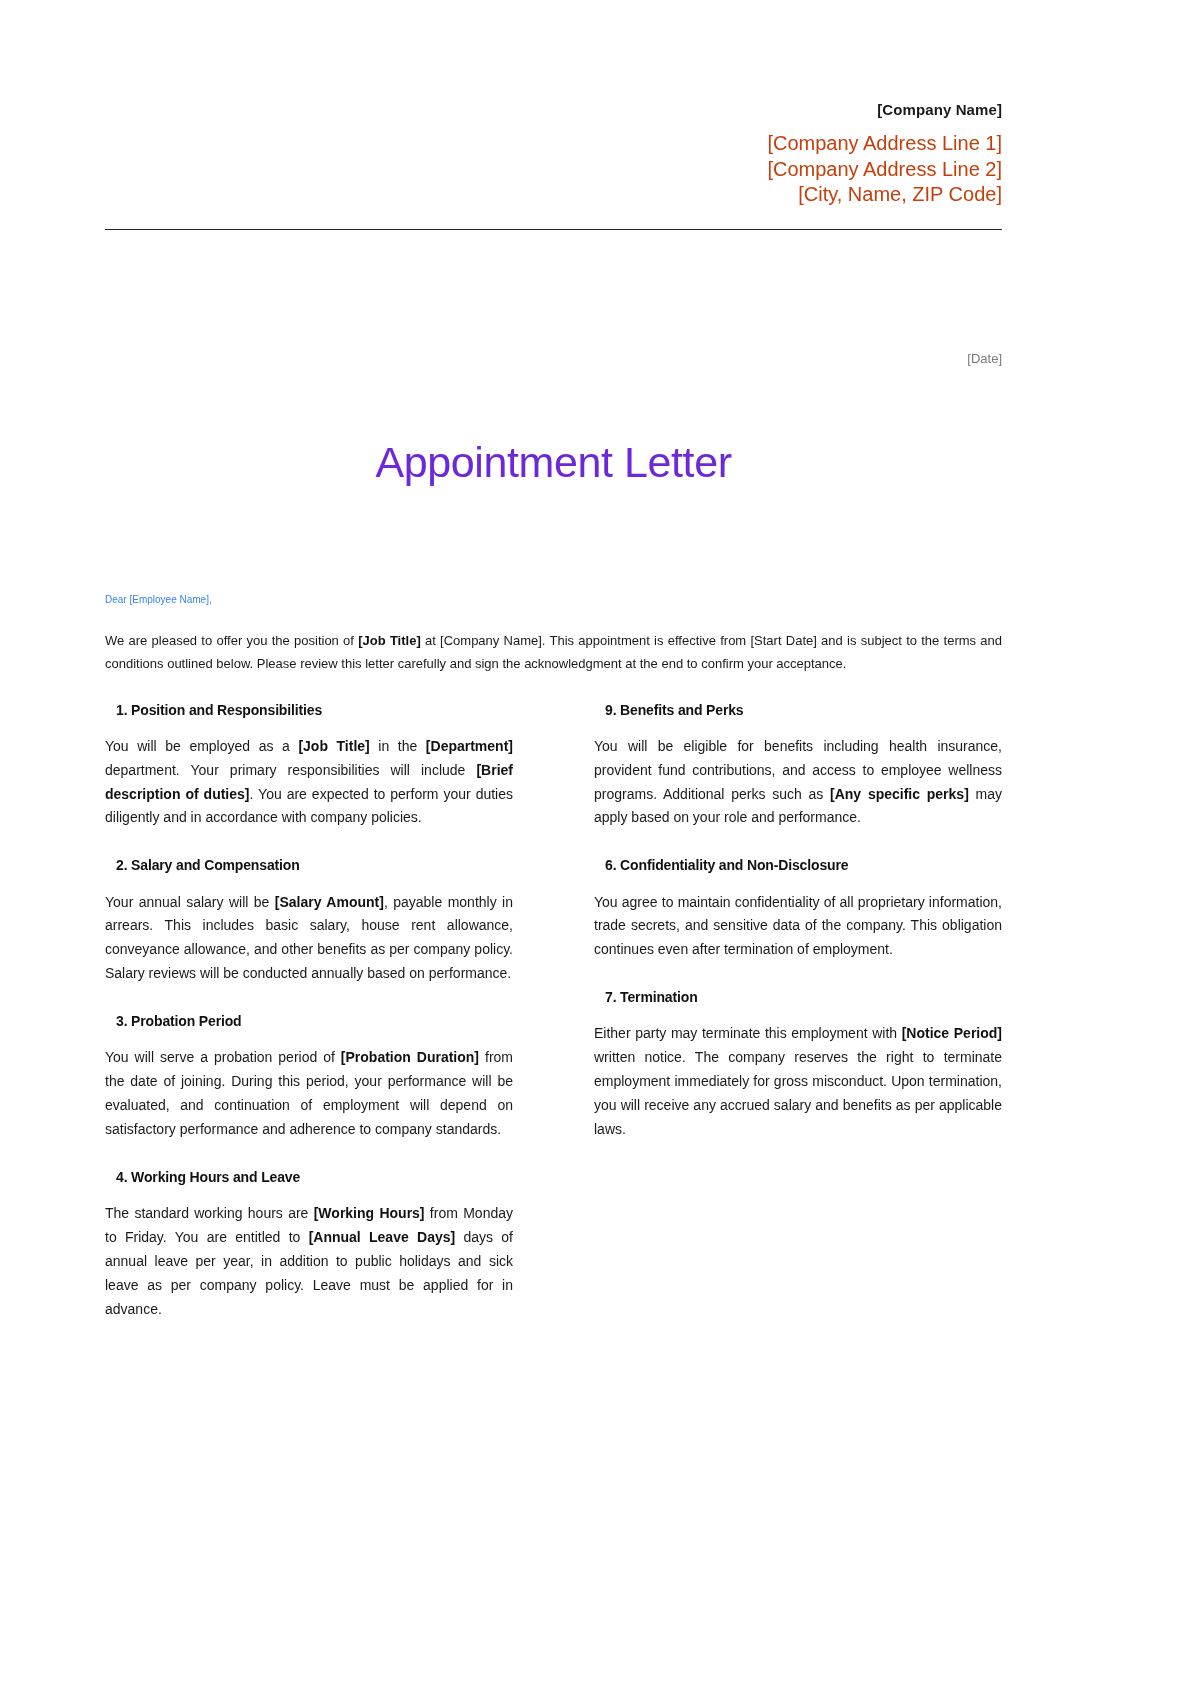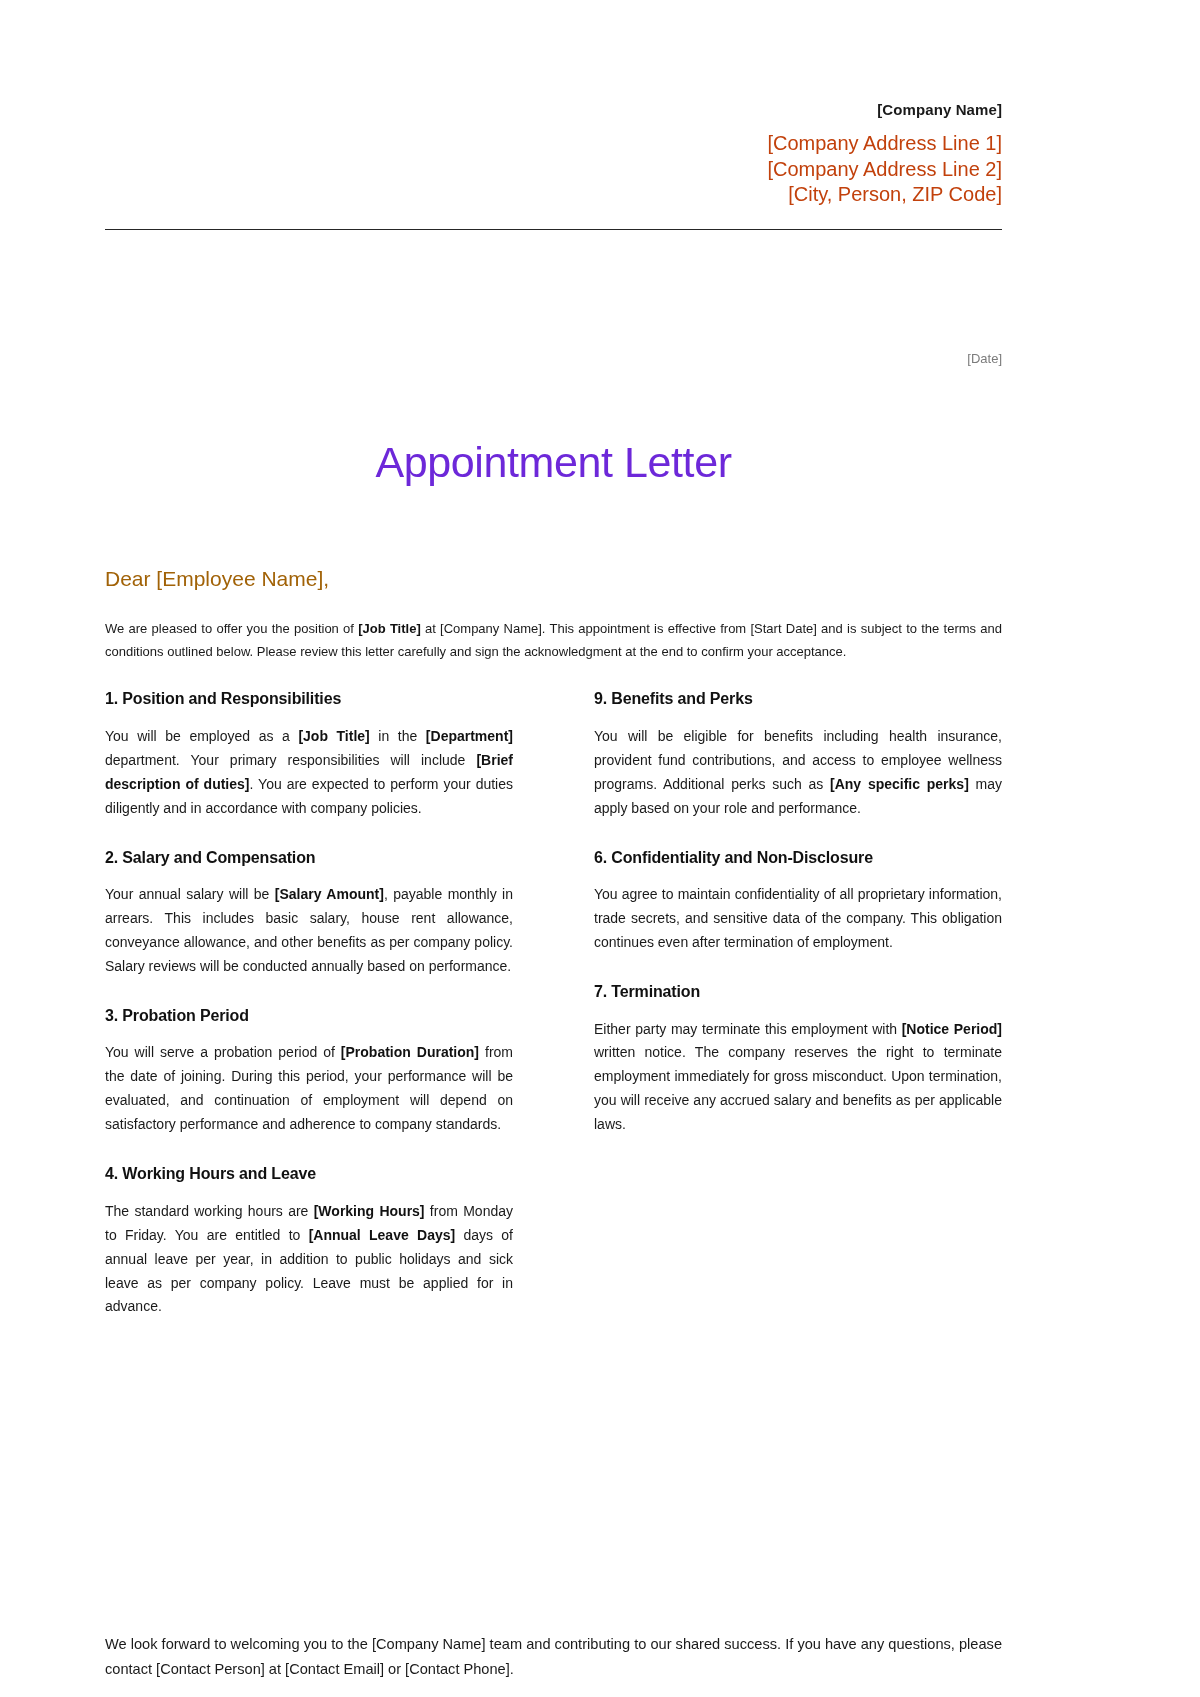--- a/index.html
+++ b/index.html
@@ -69,48 +69,48 @@
     text-align: center;
     font-size: 43px;
     font-weight: 400;
     color: #6d28d9;
     letter-spacing: -0.4px;
     line-height: 1.12;
   }
 
   
   .salutation {
-    margin-top: 76px;
-    font-size: 21px;
+    margin-top: 106px;
+    font-size: 10px;
     line-height: 1.62;
-    color: #a16207;
+    color: #3b82f6;
   }
   .intro {
     margin-top: 22px;
     font-size: 13px;
     line-height: 1.74;
     text-align: justify;
     text-justify: inter-word;
     color: #1a1a1a;
   }
 
   
   .columns {
     margin-top: 26px;
     display: flex;
     gap: 81px;
     align-items: flex-start;
   }
   .col { width: 408px; flex: 0 0 408px; }
 
   .sec-title {
-    font-size: 16px;
+    font-size: 14px;
     font-weight: bold;
     color: #111111;
-    margin: 0 0 16px 0;
+    margin: 0 0 16px 11px;
     line-height: 1.22;
     letter-spacing: -0.15px;
   }
   .sec + .sec { margin-top: 27px; }
   .sec-body {
     font-size: 14px;
     line-height: 1.71;
     text-align: justify;
     text-justify: inter-word;
     color: #1a1a1a;
@@ -135,21 +135,21 @@
 <body>
 
 <div class="page">
   <div class="content">
 
     <div class="letterhead">
       <div class="company-name">[Company Name]</div>
       <div class="company-address">
         <div>[Company Address Line 1]</div>
         <div>[Company Address Line 2]</div>
-        <div>[City, Person, ZIP Code]</div>
+        <div>[City, Name, ZIP Code]</div>
       </div>
     </div>
 
     <hr class="rule">
 
     <div class="date-line">[Date]</div>
 
     <h1 class="doc-title">Appointment Letter</h1>
 
     <div class="salutation">Dear [Employee Name],</div>
@@ -198,15 +198,14 @@
           <h2 class="sec-title">7. Termination</h2>
           <p class="sec-body"><span>Either party may terminate this employment with </span><b>[Notice Period]</b><span> written notice. The company reserves the right to terminate employment immediately for gross misconduct. Upon termination, you will receive any accrued salary and benefits as per applicable laws.</span></p>
         </div>
 
       </div>
 
     </div>
 
   </div>
 
-  <p class="closing">We look forward to welcoming you to the [Company Name] team and contributing to our shared success. If you have any questions, please contact [Contact Person] at [Contact Email] or [Contact Phone].</p>
 
 </div>
 
 </body></html>

